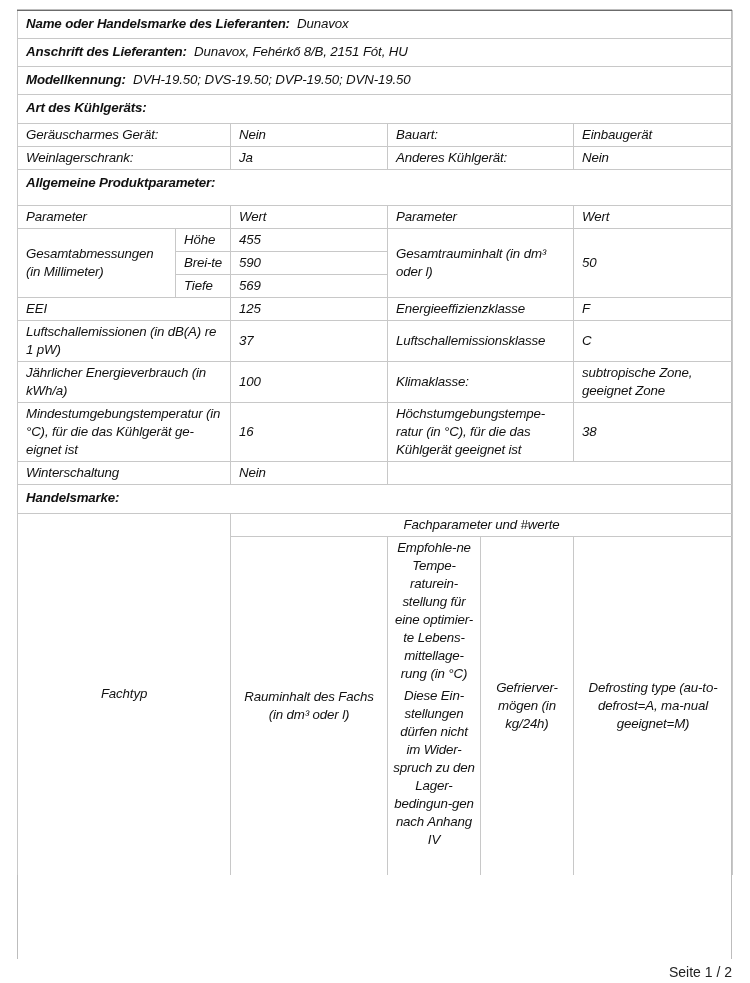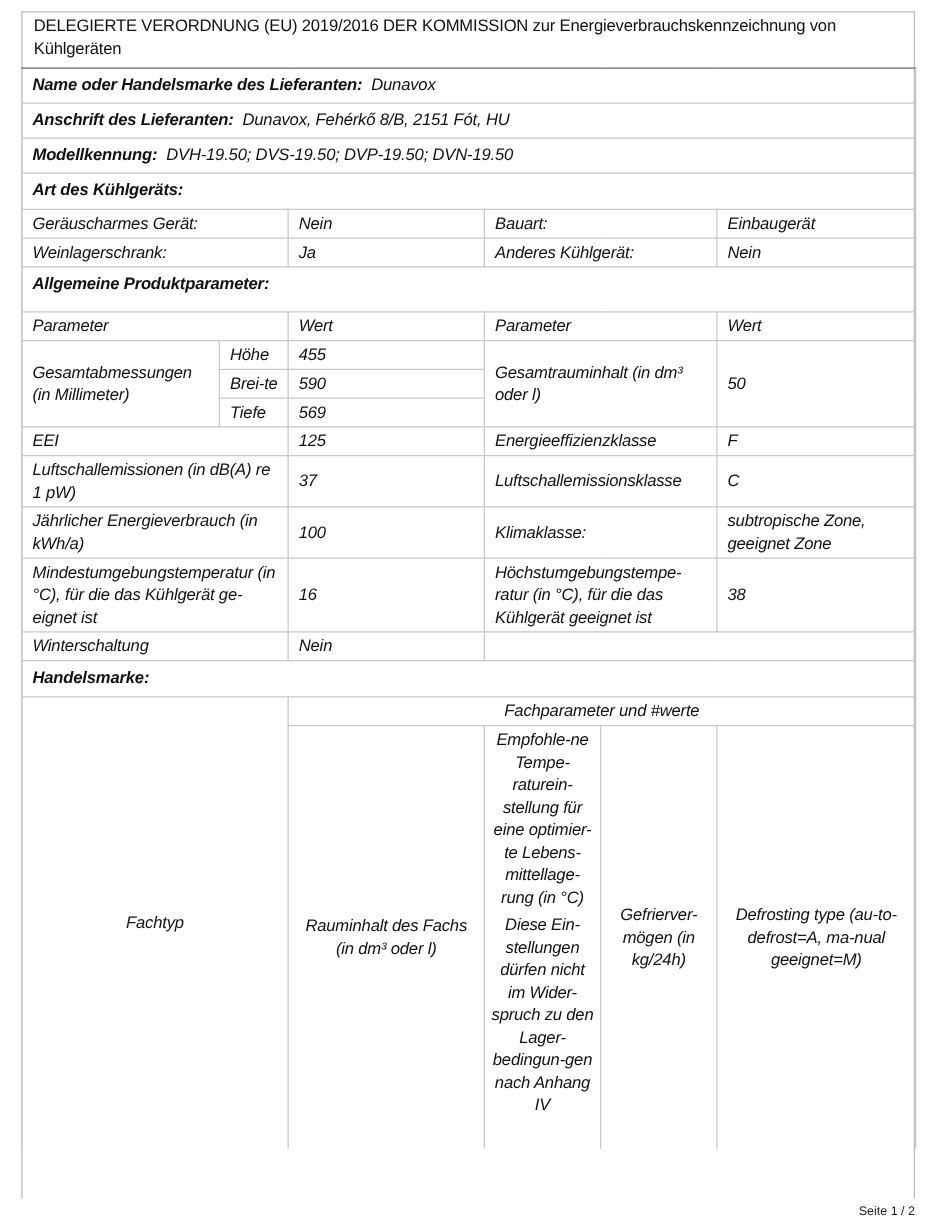--- a/index.html
+++ b/index.html
@@ -28,28 +28,27 @@
       font-size: 13.3px; line-height: 18px; padding: 2px 8px;
       border: 1px solid #c8c8c8; vertical-align: middle;
       letter-spacing: -0.15px;
     }
     tr.strong-top td { border-top: 1.5px solid #6b6b6b; }
     .full { padding: 4px 8px 5px 8px; height: 28px; }
     .label-b { font-weight: bold; }
     .center { text-align: center; }
     .footer {
       position: absolute; right: 18px; top: 964px;
-      font-size: 10px; color: #222;
+      font-size: 14px; color: #222;
     }
   </style>
 </head>
 <body>
 
 <div class="sheet">
-  <div class="subtitle">DELEGIERTE VERORDNUNG (EU) 2019/2016 DER KOMMISSION zur Energieverbrauchskennzeichnung von Kühlgeräten</div>
 
   <table>
     <colgroup>
       <col style="width:158px">
         <col style="width:55px">
         <col style="width:157px">
         <col style="width:93px">
         <col style="width:93px">
         <col style="width:159px">
     </colgroup>

